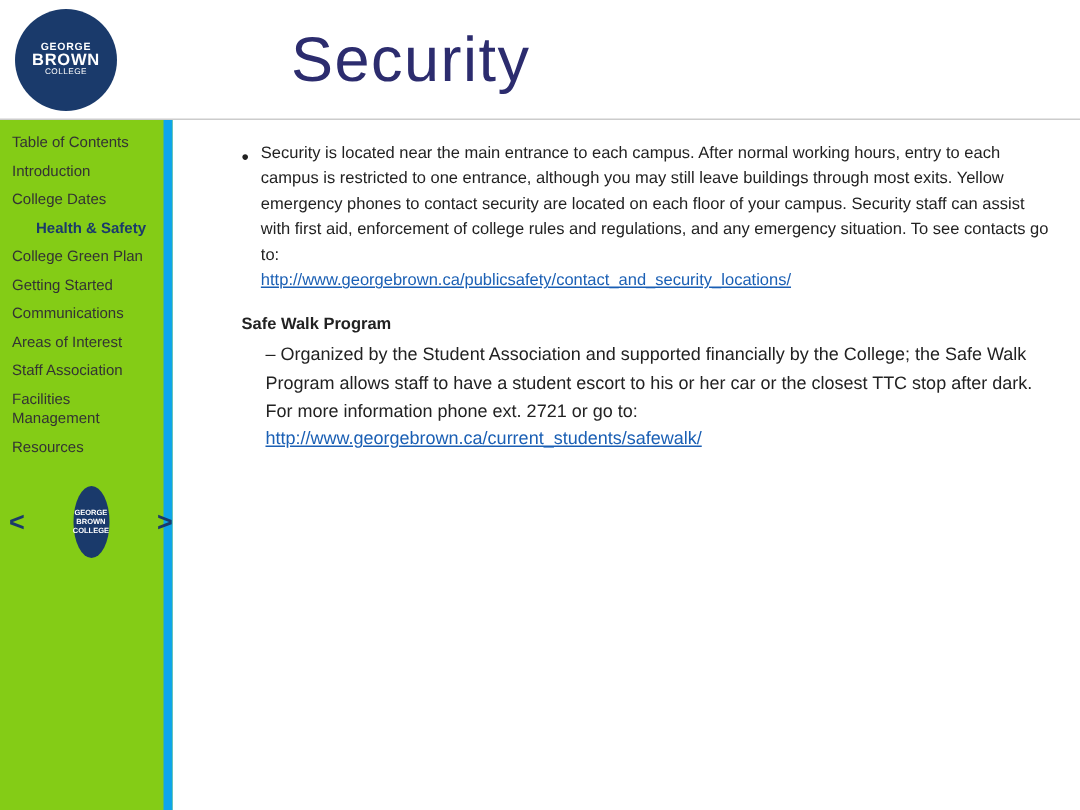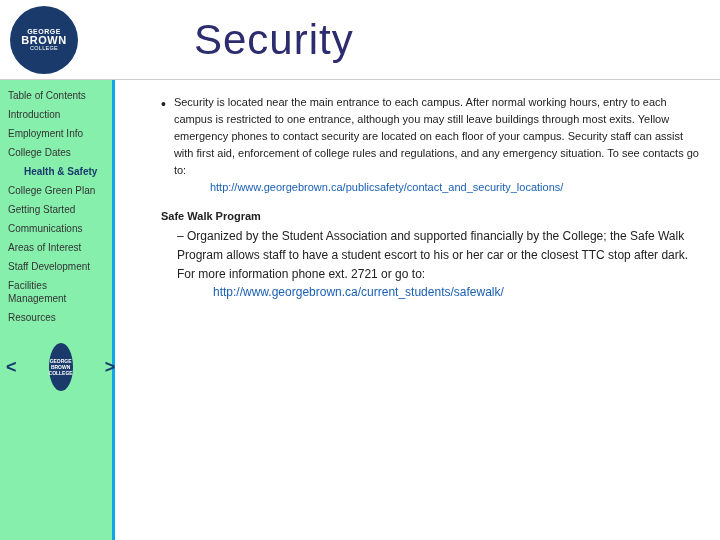--- a/index.html
+++ b/index.html
@@ -88,22 +88,22 @@
 
     
     .main-container {
       display: flex;
       height: calc(540px - 80px);
     }
 
     
     .sidebar {
       width: 115px;
-      background: #86efac;
-      border-right: 3px solid #0ea5e9;
+      background: #84cc16;
+      border-right: 6px solid #0ea5e9;
       padding: 6px 0;
       flex-shrink: 0;
     }
 
     .sidebar-item {
       font-size: 10px;
       color: #333;
       padding: 3px 8px;
       cursor: pointer;
       line-height: 1.3;
@@ -173,22 +173,22 @@
       flex-shrink: 0;
       color: #222;
     }
 
     .bullet-text {
       flex: 1;
     }
 
     .link-text {
       color: #1a5fb4;
+      text-decoration: underline;
       cursor: pointer;
-      margin-left: 36px;
     }
 
     .safe-walk-section {
       margin-top: 8px;
     }
 
     .indent-text {
       margin-left: 16px;
       margin-top: 2px;
       font-size: 12px;
@@ -216,28 +216,27 @@
     </div>
   </div>
   <h1 class="header-title">Security</h1>
 </div>
 
 <div class="main-container">
 
   <nav class="sidebar">
     <div class="sidebar-item">Table of Contents</div>
     <div class="sidebar-item">Introduction</div>
-    <div class="sidebar-item">Employment Info</div>
     <div class="sidebar-item">College Dates</div>
     <div class="sidebar-item active">Health &amp; Safety</div>
     <div class="sidebar-item">College Green Plan</div>
     <div class="sidebar-item">Getting Started</div>
     <div class="sidebar-item">Communications</div>
     <div class="sidebar-item">Areas of Interest</div>
-    <div class="sidebar-item">Staff Development</div>
+    <div class="sidebar-item">Staff Association</div>
     <div class="sidebar-item">Facilities Management</div>
     <div class="sidebar-item">Resources</div>
 
     <div class="sidebar-nav">
       <span class="nav-arrow">&lt;</span>
       <div class="nav-logo-small">
         <div class="nav-logo-text">GEORGE<br>BROWN<br>COLLEGE</div>
       </div>
       <span class="nav-arrow">&gt;</span>
     </div>

